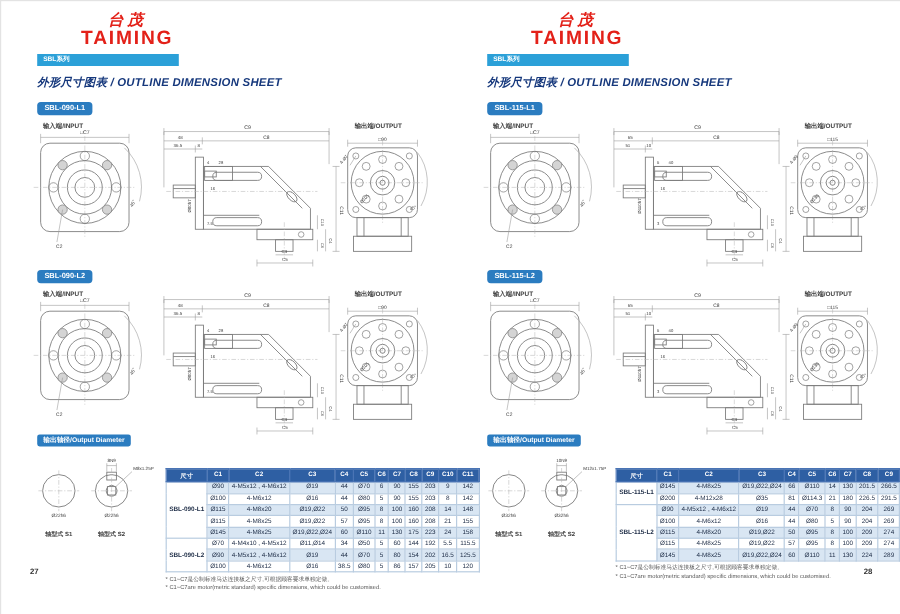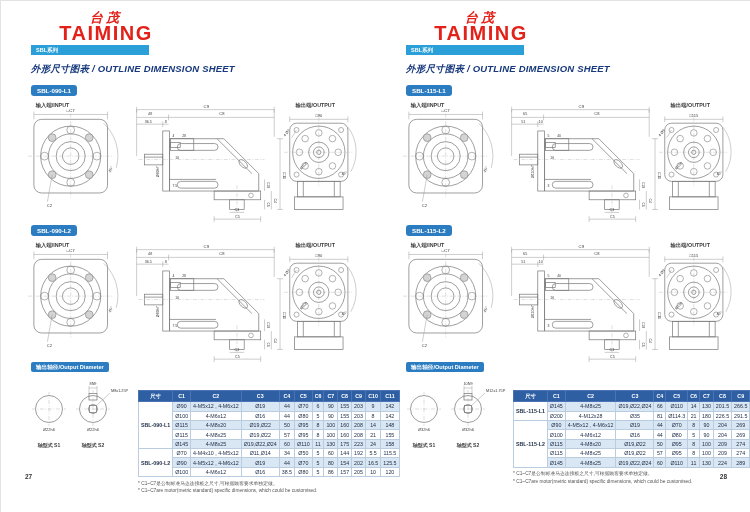--- a/index.html
+++ b/index.html
@@ -3,21 +3,21 @@
 <meta charset="utf-8">
 <style>
   html,body{margin:0;padding:0;background:#f2f2f2;}
   body{font-family:"Liberation Sans",sans-serif;}
   .sheet{position:relative;width:750px;height:512px;background:#ffffff;border:1px solid #e3e3e3;overflow:hidden;}
   .page{position:absolute;top:0;width:375px;height:512px;}
   .page.left{left:0;} .page.right{left:375px;}
 
   .logo{position:absolute;top:10px;left:50px;width:110px;text-align:center;}
   .logo-cn{font-family:"DejaVu Serif",serif;font-style:italic;font-weight:bold;color:#E32119;font-size:13px;letter-spacing:3px;line-height:14px;}
-  .logo-en{font-weight:bold;color:#E32119;font-size:20px;letter-spacing:1.5px;line-height:16px;}
+  .logo-en{font-weight:bold;color:#E32119;font-size:16px;letter-spacing:1.5px;line-height:16px;}
 
   .series-banner{position:absolute;top:44px;left:30px;width:118px;height:10px;background:#2BA0D8;color:#fff;font-size:5.5px;line-height:10px;padding-left:5px;box-sizing:border-box;font-weight:bold;}
   .page-title{position:absolute;top:62px;left:30px;font-size:9.5px;font-weight:bold;color:#16387C;letter-spacing:0.2px;white-space:nowrap;font-style:italic;}
   .badge{position:absolute;left:30px;height:11px;background:#2B7CC0;border-radius:3px;color:#fff;font-size:6.2px;font-weight:bold;line-height:11px;text-align:center;padding:0 6px;}
   .badge.b1{top:84px;} .badge.b2{top:224px;}
   .outdia-badge{position:absolute;top:361px;left:30px;height:10px;background:#2B7CC0;border-radius:2px;color:#fff;font-size:5.6px;font-weight:bold;line-height:10px;padding:0 5px;}
 
   .drawing-row{position:absolute;left:16px;width:340px;height:126px;}
   .drawing-row.r1{top:97px;} .drawing-row.r2{top:237px;}
   .shaft-host{position:absolute;top:372px;left:26px;width:112px;height:82px;}

